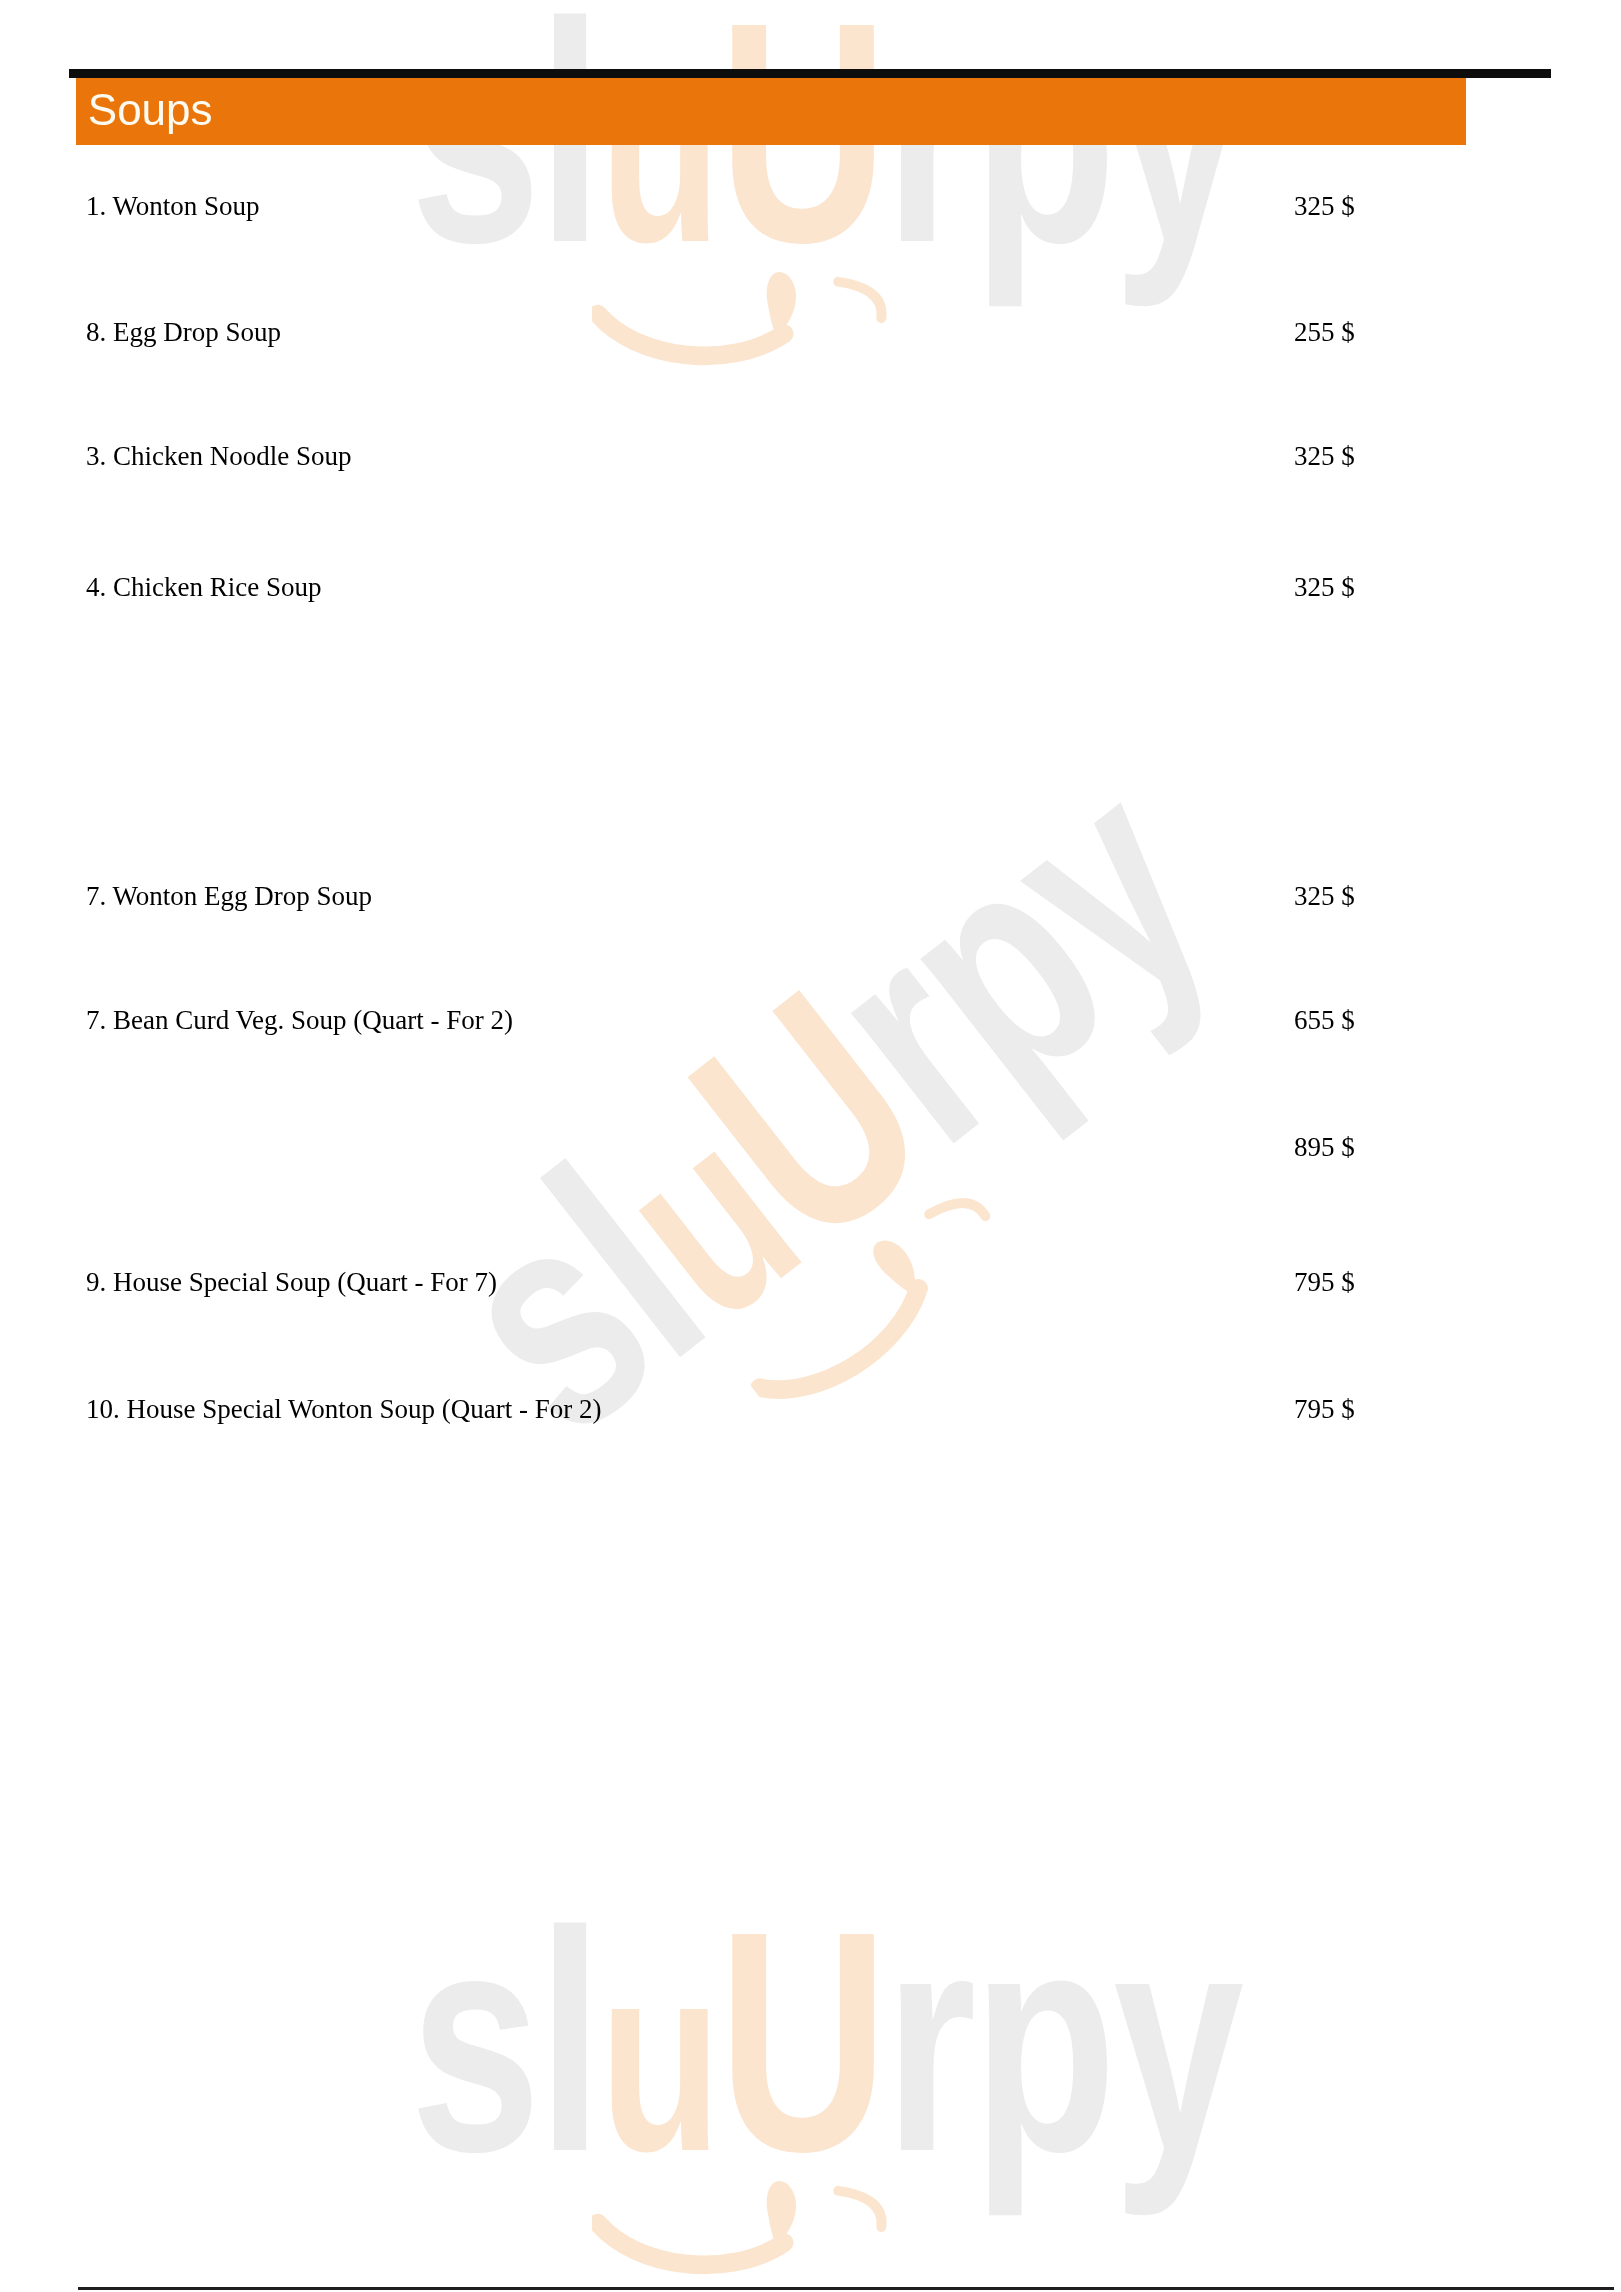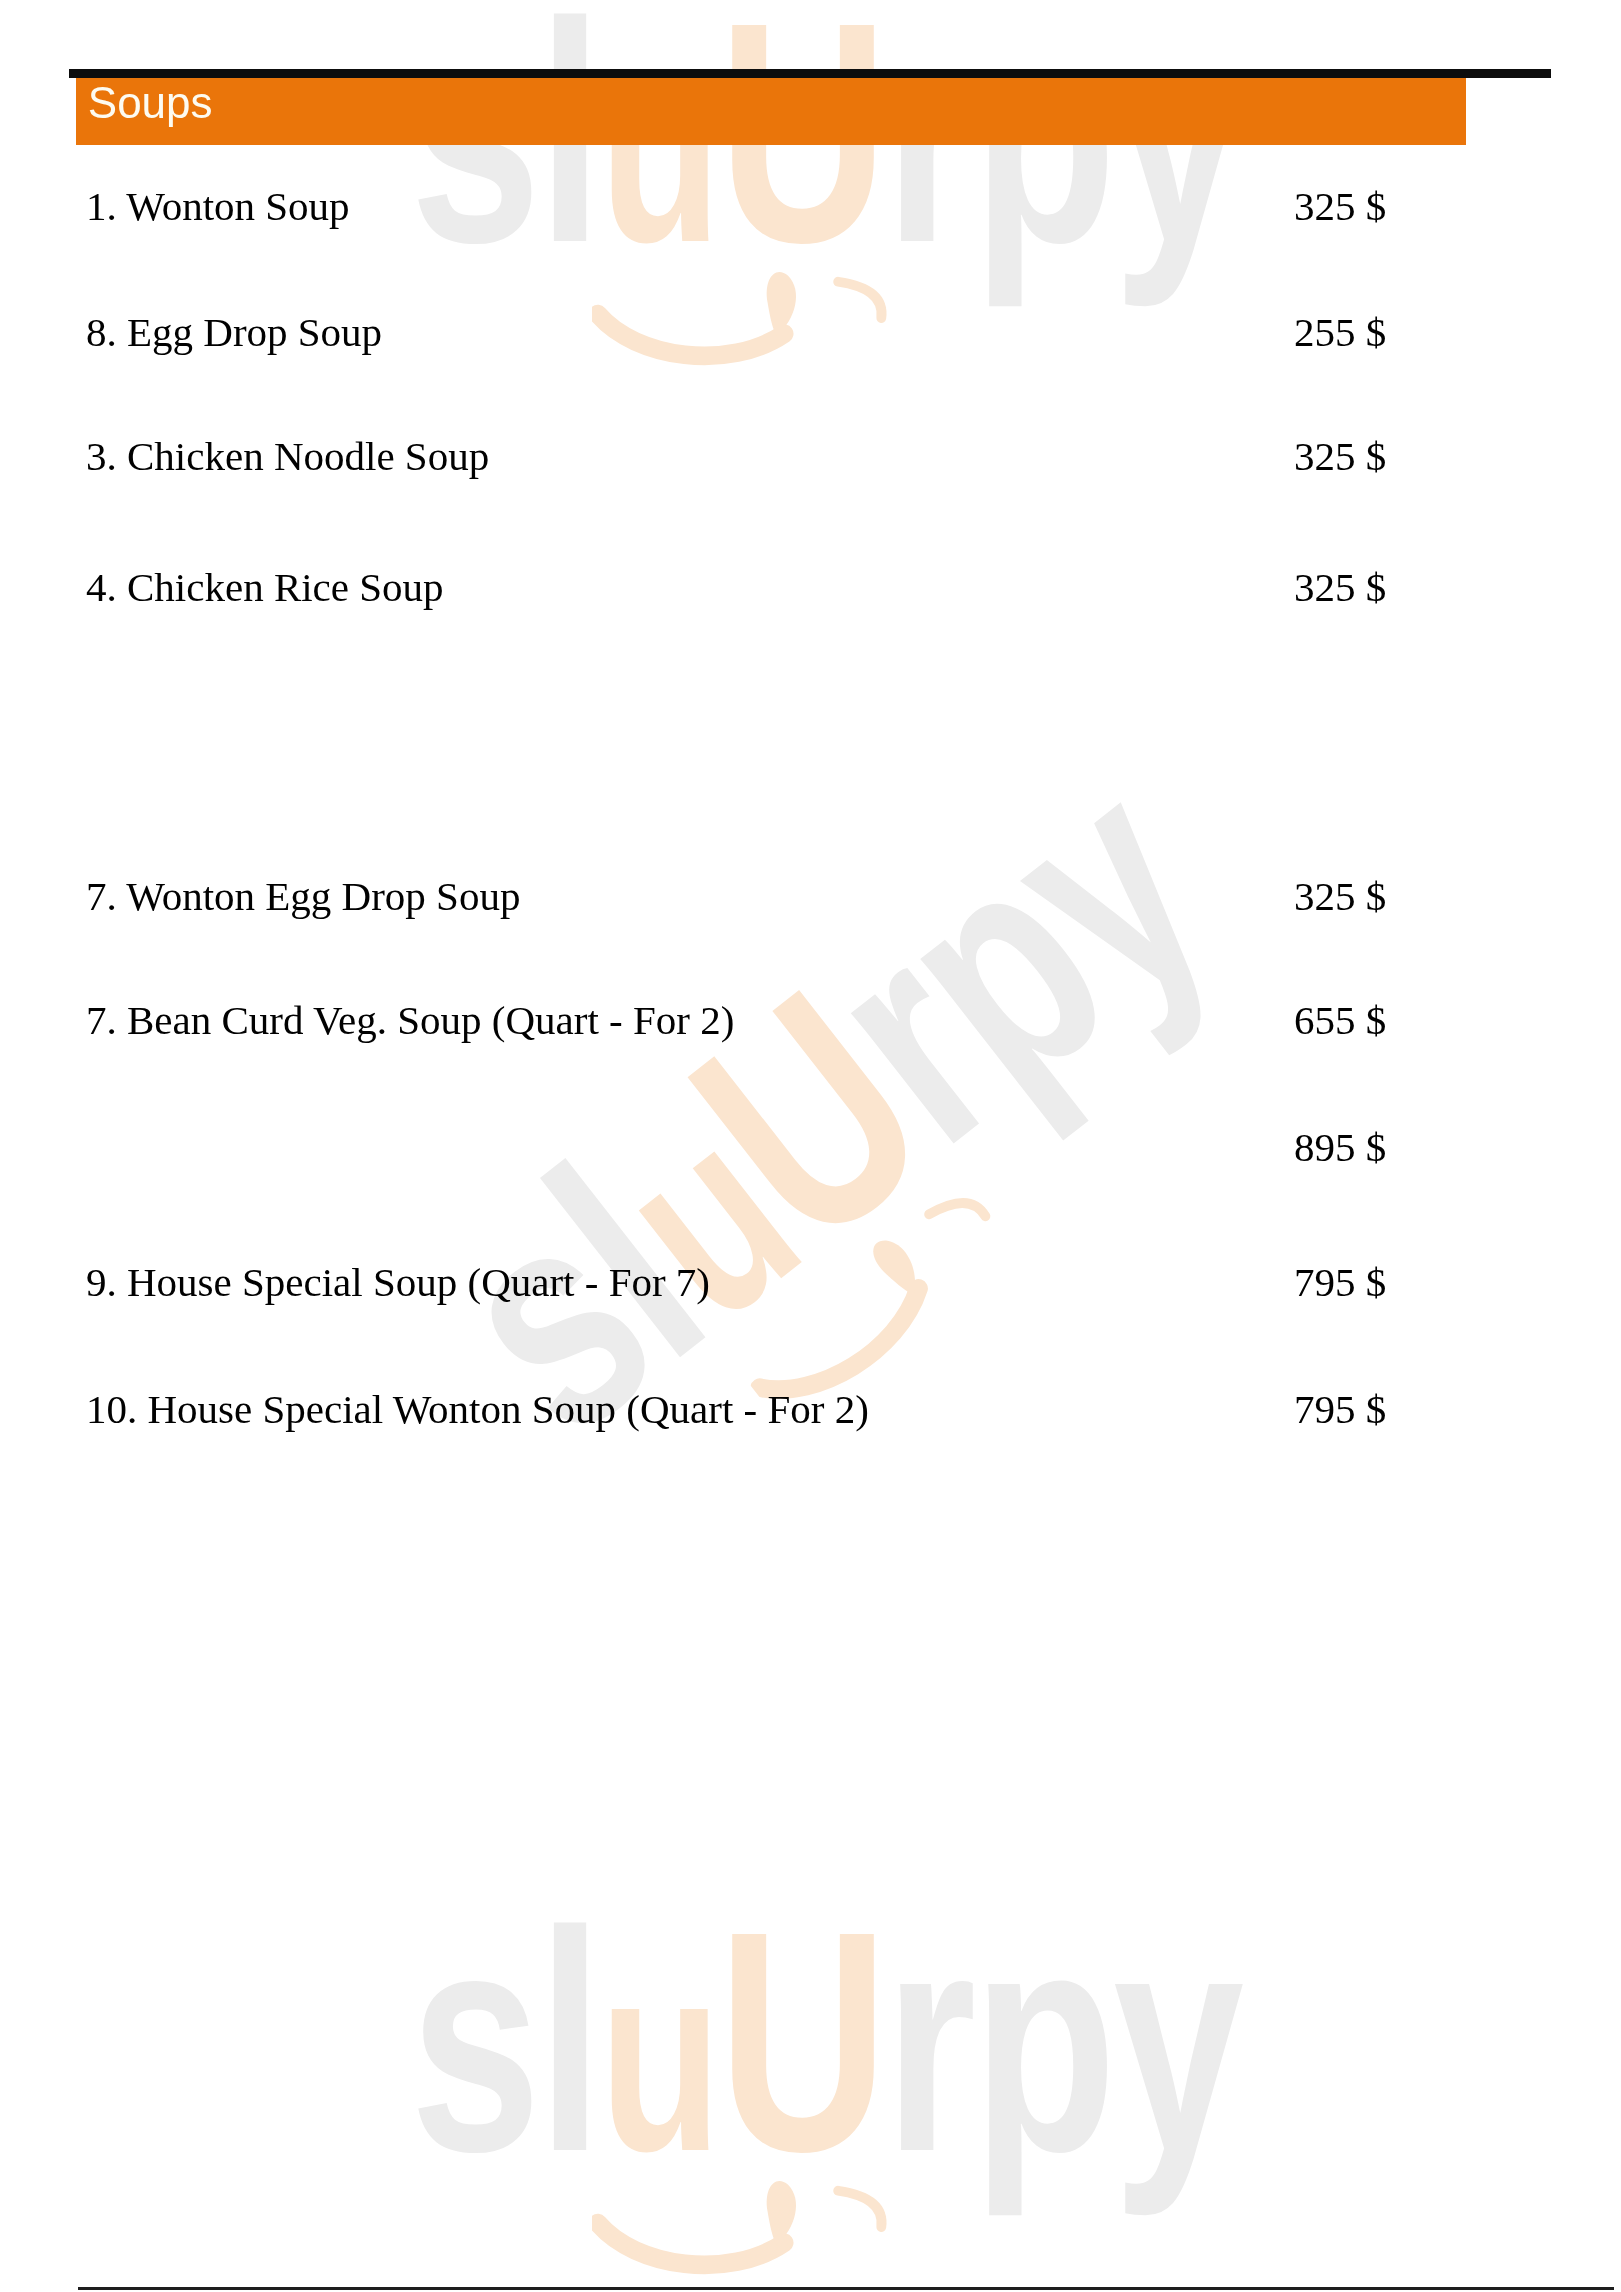--- a/index.html
+++ b/index.html
@@ -28,32 +28,32 @@
   .smile-fill   { fill:#fbe5cf; }
 
   
   .top-rule {
     position:absolute; left:69px; top:69px; width:1482px; height:8.8px;
     background:#0d0d0d; z-index:2;
   }
   .section-band {
     position:absolute; left:76px; top:78px; width:1390px; height:67px;
     background:#ea750a; z-index:2;
-    display:flex; align-items:flex-start;
+    display:flex; align-items:center;
   }
   .section-title {
     font-family:"Liberation Sans", sans-serif;
     font-size:44px; color:#fdfbf1; padding-left:11.8px; padding-bottom:3.9px;
   }
 
   
   .menu { position:absolute; left:0; top:0; width:1621px; height:2293px; z-index:2; }
   .menu-row {
     position:absolute; left:86px; width:1451px;
-    font-size:41px; line-height:49px; color:#010101;
+    font-size:27px; line-height:49px; color:#010101;
   }
   .item-name { display:inline; }
   .item-price { position:absolute; left:1208px; top:0; white-space:nowrap; }
   .item-desc { display:block; }
 
   
   .bottom-rule {
     position:absolute; left:78px; top:2287px; width:1536px; height:2.9px;
     background:#1e1e1e; z-index:2;
   }

